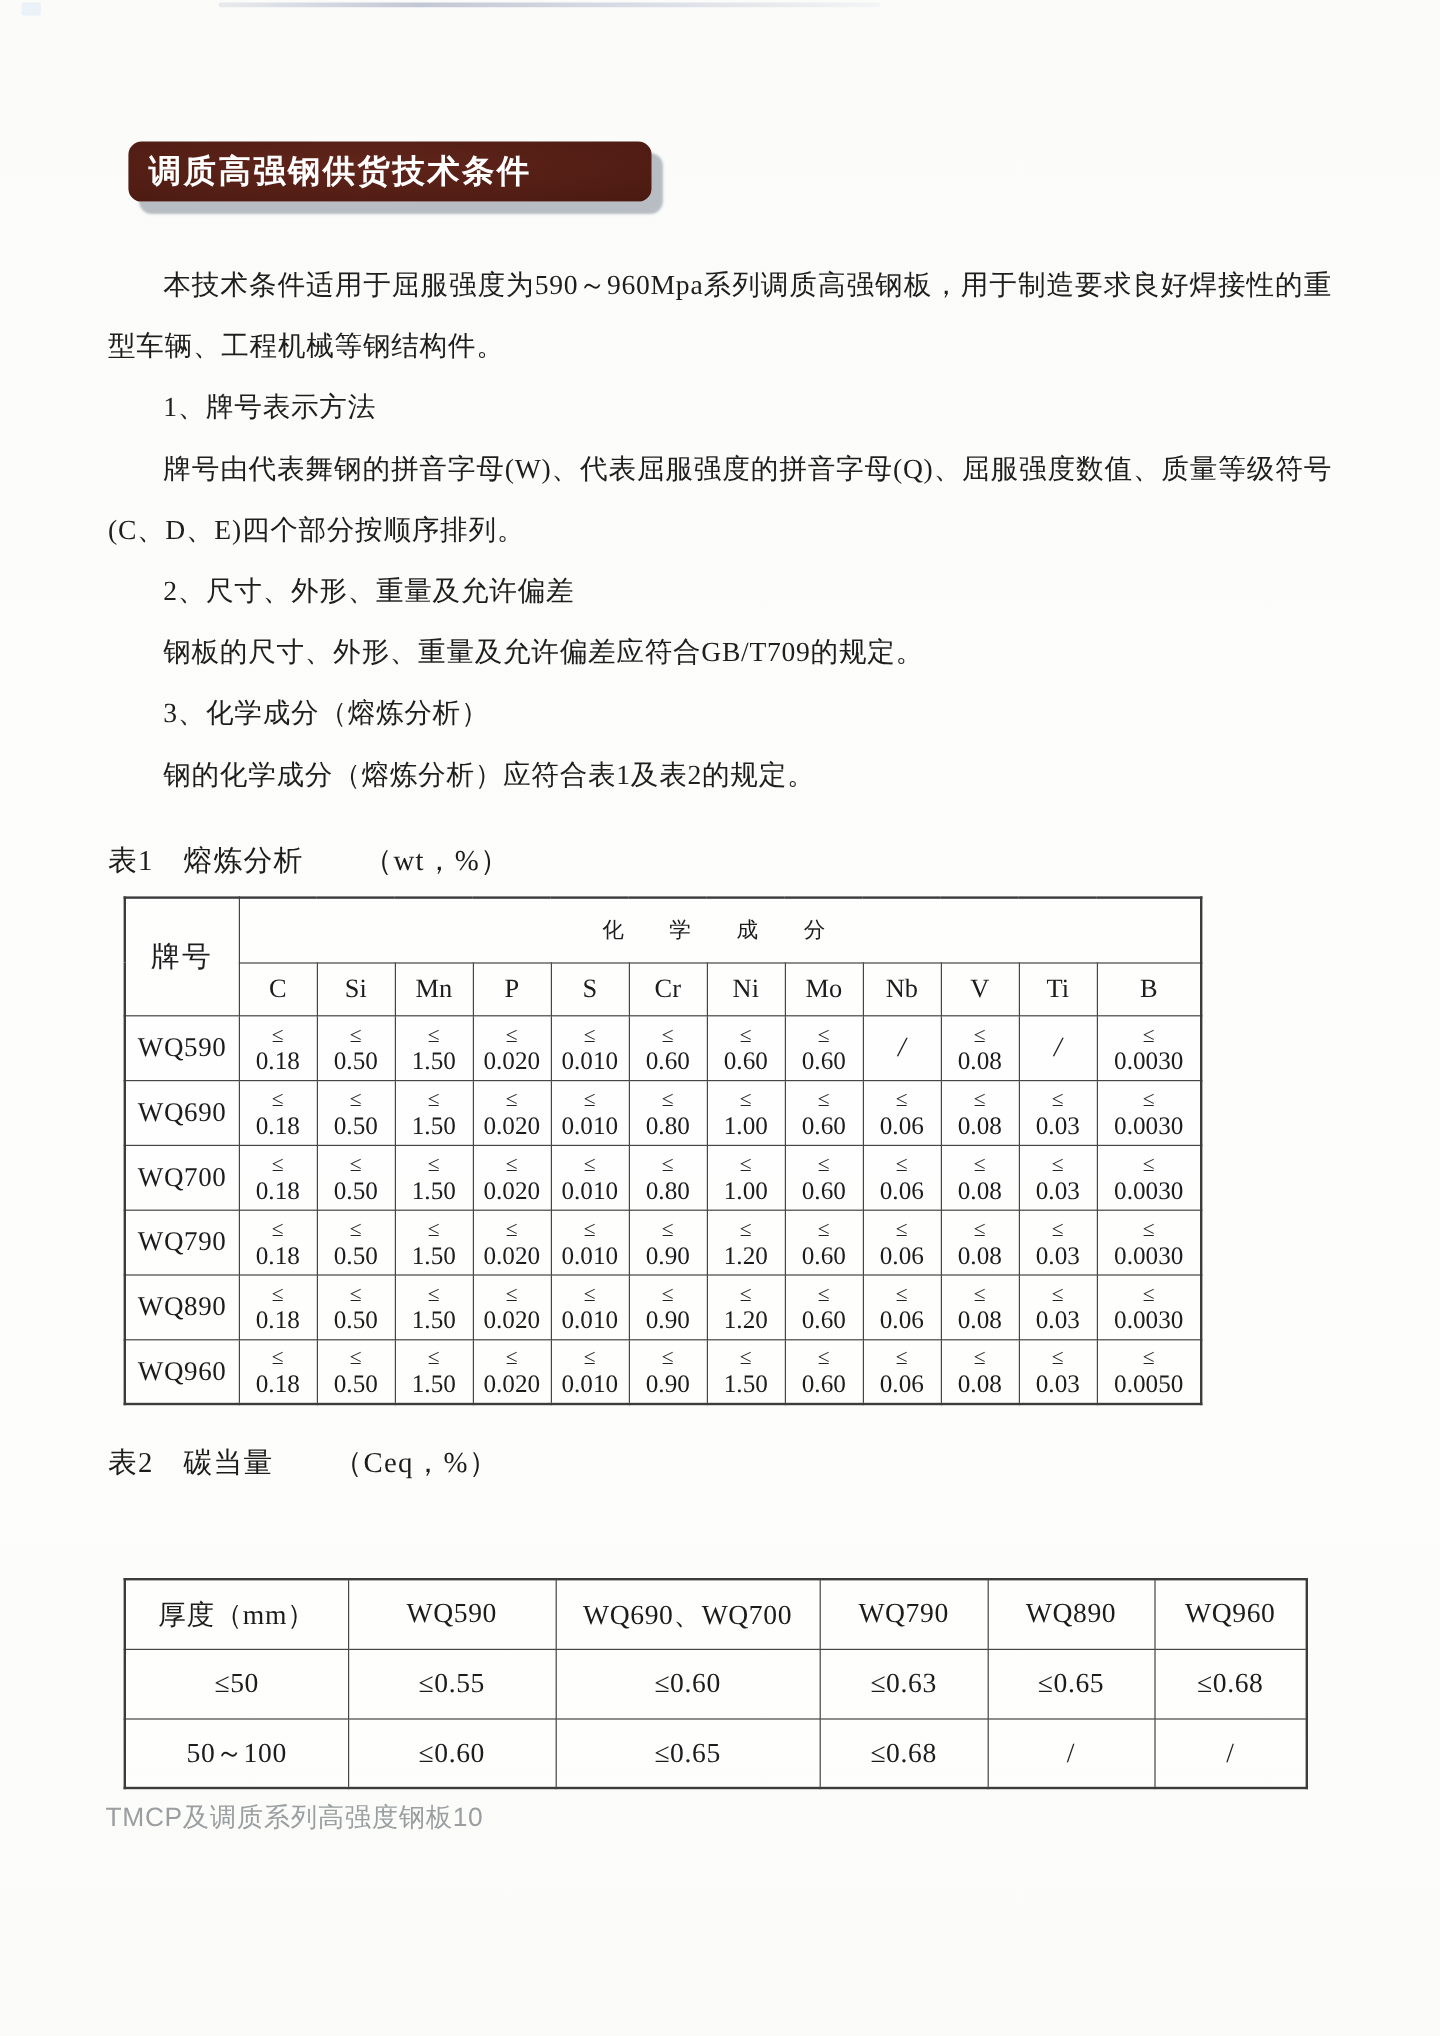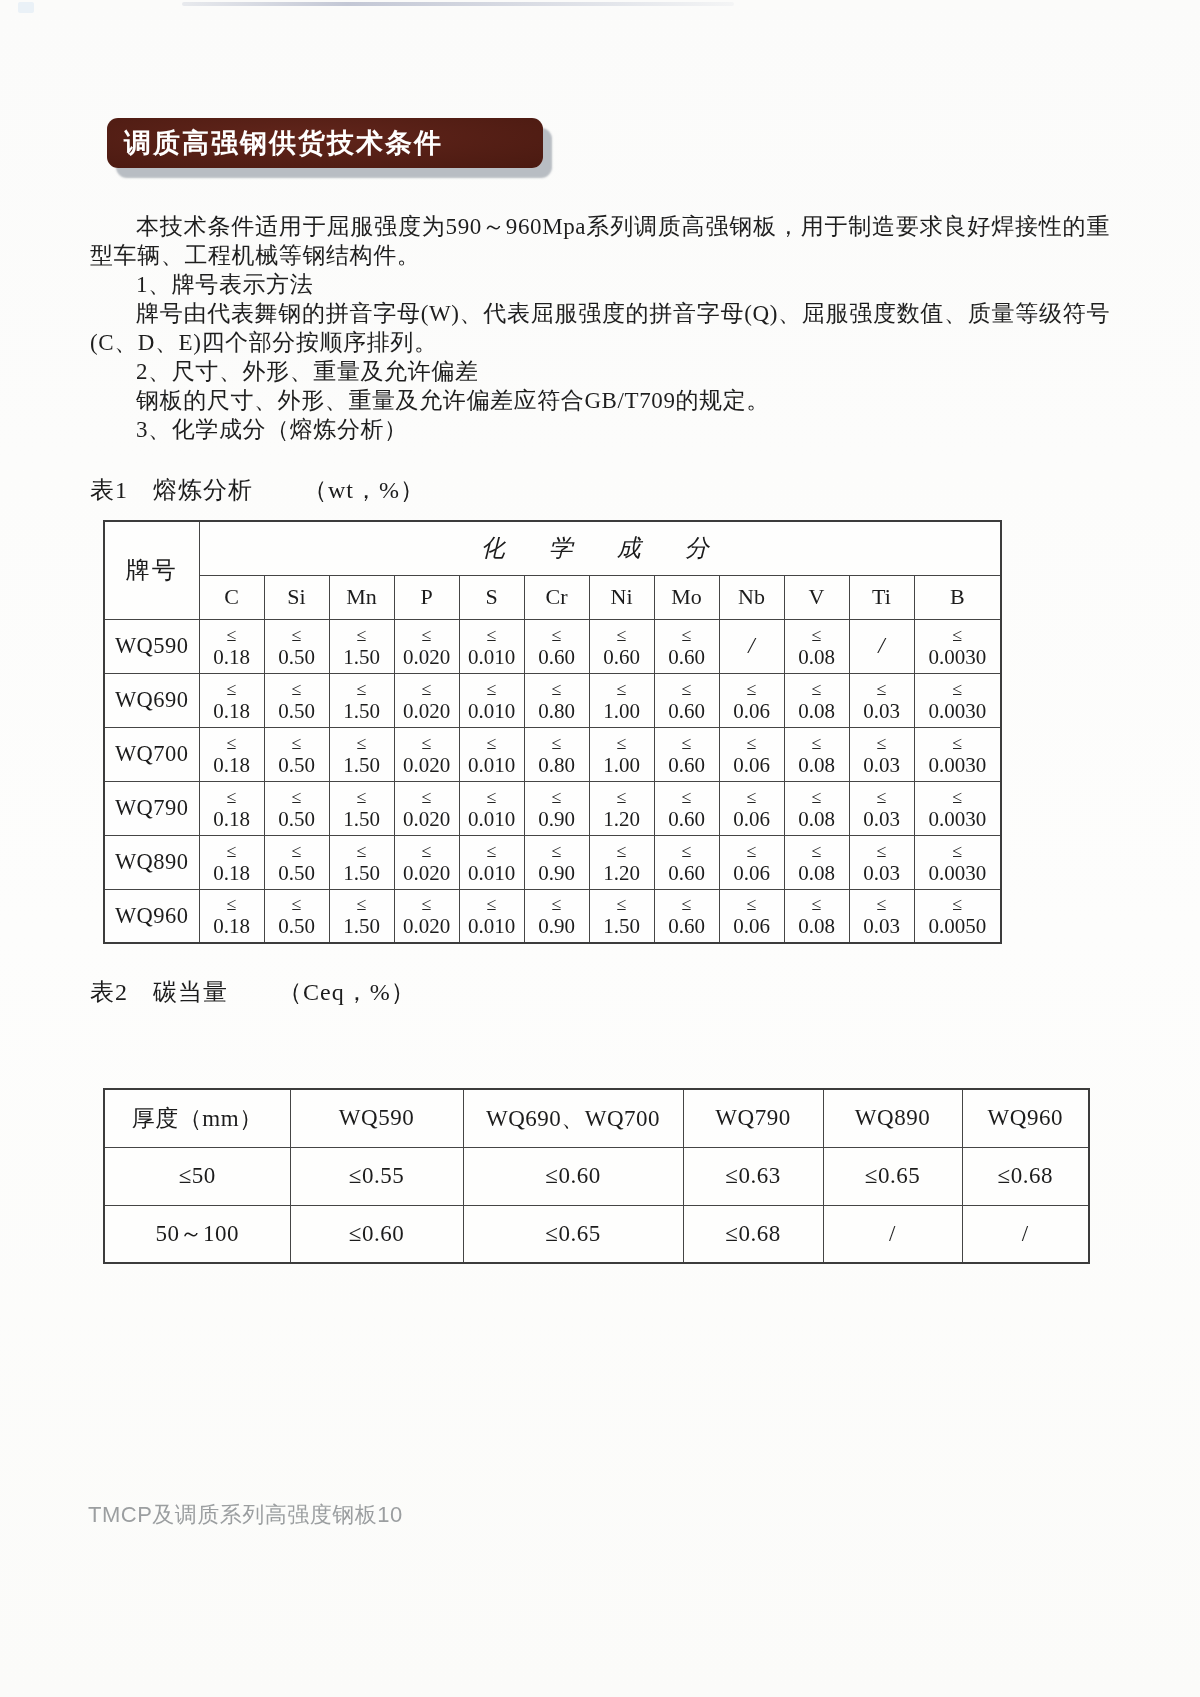--- a/index.html
+++ b/index.html
@@ -23,32 +23,32 @@
     border-radius:11px; display:flex; align-items:center; padding-left:17px;
     background:radial-gradient(130% 150% at 45% 38%, #61251b 0%, #4d1b12 52%, #360f09 100%);
     box-shadow:9px 10px 2px rgba(172,178,184,0.85);
   }
   .banner-title {
     font-family:"Liberation Sans","DejaVu Sans",sans-serif; font-weight:bold;
     color:#ffffff; font-size:27px; letter-spacing:2px; white-space:nowrap;
   }
   .content { position:absolute; left:90px; top:212px; width:1020px; }
   .para {
-    font-size:23px; line-height:29px; text-indent:2em; text-align:justify;
+    font-size:23px; line-height:51px; text-indent:2em; text-align:justify;
     letter-spacing:.6px; color:#1e1e1e;
   }
   .caption { text-align:left; font-size:24px; letter-spacing:1px; white-space:pre; }
   .caption.c1 { margin-top:30px; }
   .caption.c2 { margin-top:32px; margin-bottom:80px; }
   table { border-collapse:collapse; background:rgba(255,255,255,0.6); table-layout:fixed;border-radius:10px; }
   .t1 { margin:14px 0 0 13px; width:897px; border:2.5px solid #3c3c3c; }
   .t2 { margin:0 0 14px 13px; width:985px; border:2.5px solid #3c3c3c; }
   th, td { border:1.5px solid #454545; text-align:center; vertical-align:middle; font-weight:normal; }
   .t1 .grade-h { font-size:24px; letter-spacing:2px; }
-  .t1 .group-h { font-size:24px; letter-spacing:10px; height:54px;font-style:italic; }
+  .t1 .group-h { font-size:18px; letter-spacing:10px; height:54px; }
   .t1 .el-h { font-size:22px; height:44px; }
   .t1 td { height:54px; }
   .t1 .grade-cell { font-size:22.5px; letter-spacing:.5px; }
   .le  { display:block; font-size:18px; line-height:19px; padding-top:3px; color:#222; }
   .val { display:block; font-size:21px; line-height:25px; }
   .slash { font-size:23px; font-style:italic; }
   .t2 th { font-size:23px; height:58px; letter-spacing:.5px; }
   .t2 td { font-size:23px; height:58px; letter-spacing:.5px; }
   .note { margin:12px 0 0 58px; font-size:23px; letter-spacing:.4px; }
   .footer {
@@ -68,20 +68,21 @@
     <span class="banner-title">调质高强钢供货技术条件</span>
   </div>
 
   <div class="content">
     <p class="para">本技术条件适用于屈服强度为590～960Mpa系列调质高强钢板，用于制造要求良好焊接性的重型车辆、工程机械等钢结构件。</p>
     <p class="para">1、牌号表示方法</p>
     <p class="para">牌号由代表舞钢的拼音字母(W)、代表屈服强度的拼音字母(Q)、屈服强度数值、质量等级符号(C、D、E)四个部分按顺序排列。</p>
     <p class="para">2、尺寸、外形、重量及允许偏差</p>
     <p class="para">钢板的尺寸、外形、重量及允许偏差应符合GB/T709的规定。</p>
     <p class="para">3、化学成分（熔炼分析）</p>
+    <p class="para">钢的化学成分（熔炼分析）应符合表1及表2的规定。</p>
 
     <div class="caption c1">表1　熔炼分析　　（wt，%）</div>
 
     <table class="t1">
       <colgroup>
         <col style="width:95px">
         <col style="width:65px">
           <col style="width:65px">
           <col style="width:65px">
           <col style="width:65px">

